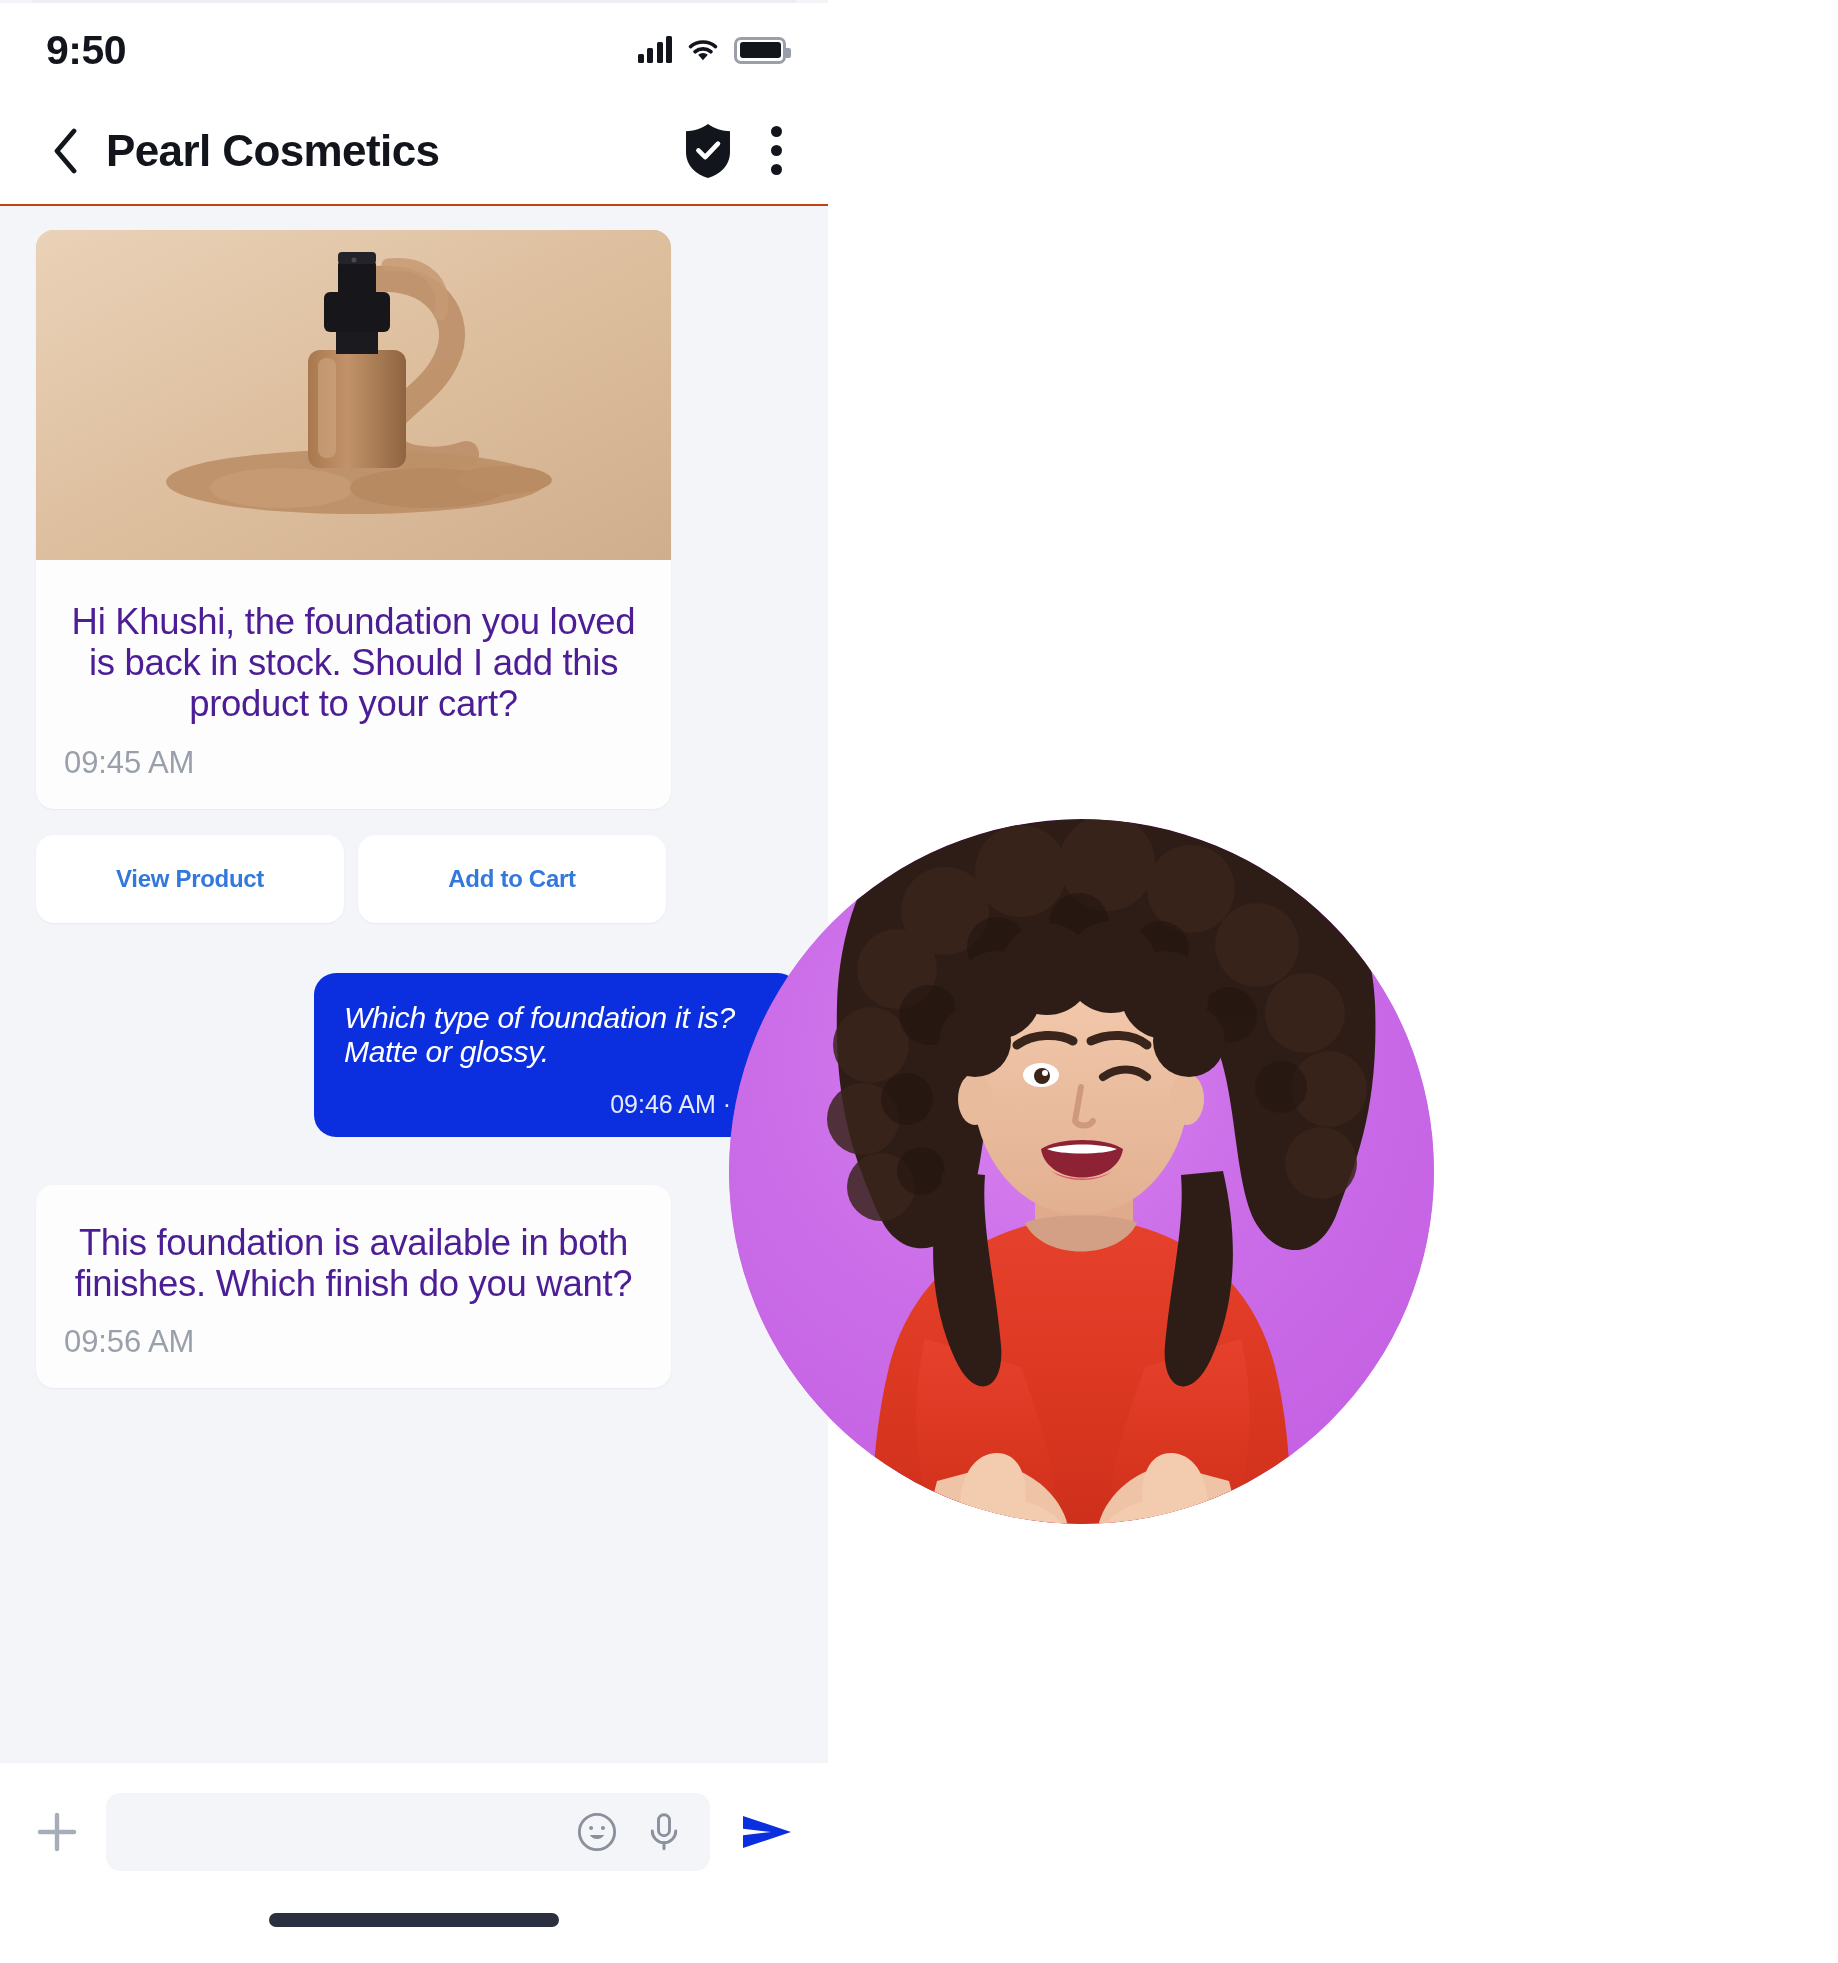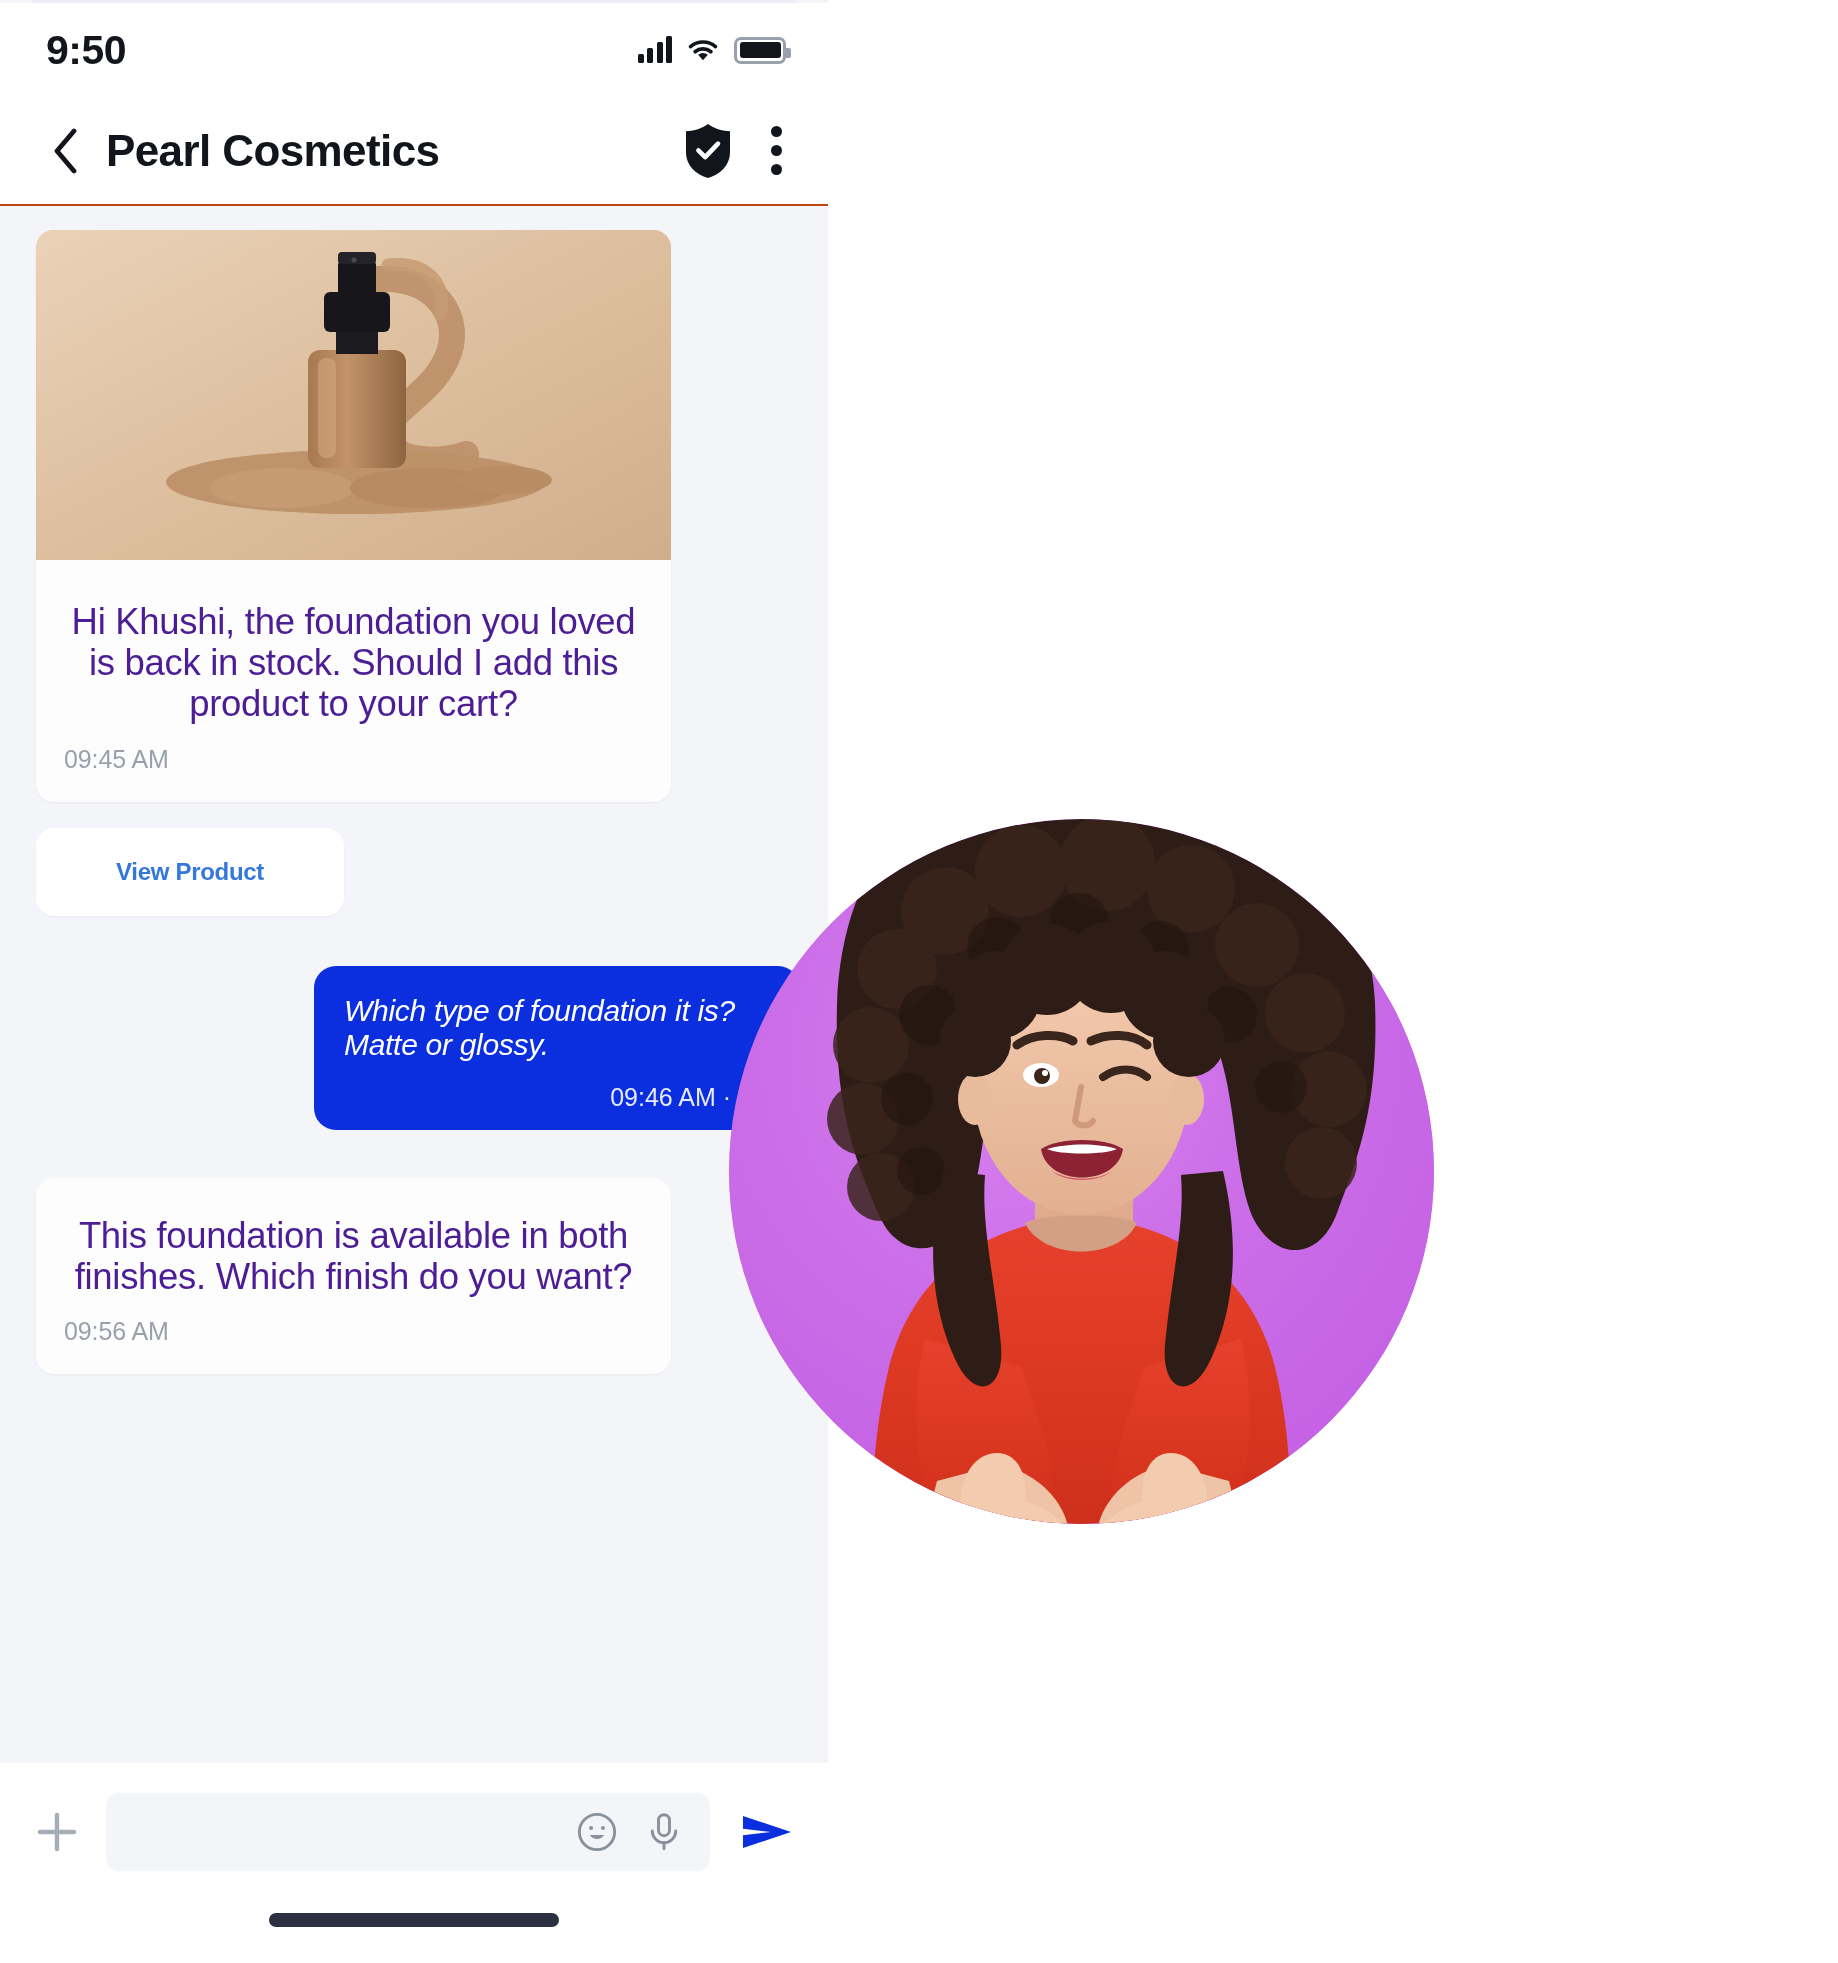--- a/index.html
+++ b/index.html
@@ -91,21 +91,21 @@
     background:
       radial-gradient(ellipse 70% 55% at 50% 85%, #c9a486 0%, rgba(201,164,134,0) 60%),
       linear-gradient(160deg, #e8cfb4 0%, #ddbf9f 45%, #cfae8d 100%);
     position: relative;
   }
   .bubble-text {
     font-size: 36.5px; line-height: 1.12; color: #4c1d95;
     padding: 42px 28px 0 28px; letter-spacing: -0.3px; text-align: center;
   }
   .bubble-time {
-    font-size: 25px; color: #9aa0ab; padding: 20px 28px 28px 28px;
+    font-size: 31px; color: #9aa0ab; padding: 20px 28px 28px 28px;
     letter-spacing: -0.1px;
   }
 
   .quick-replies { display: flex; gap: 14px; margin: 26px 0 0 36px; }
   .qr-btn {
     background: #ffffff; border-radius: 18px;
     box-shadow: 0 1px 2px rgba(16,24,40,0.05);
     font-size: 24px; font-weight: 600; color: #3478dc;
     display: flex; align-items: center; justify-content: center;
     height: 88px; cursor: pointer; letter-spacing: -0.3px;
@@ -248,20 +248,21 @@
             <rect x="302" y="22" width="38" height="12" rx="4" fill="#232329"></rect>
             <circle cx="318" cy="30" r="2.5" fill="#4a4a52"></circle>
           </svg>
         </div>
         <div class="bubble-text">Hi Khushi, the foundation you loved is back in stock. Should I add this product to your cart?</div>
         <div class="bubble-time">09:45 AM</div>
       </div>
 
       <div class="quick-replies">
         <div class="qr-btn a">View Product</div>
+        <div class="qr-btn b">Add to Cart</div>
       </div>
 
       <div class="bubble-out-wrap">
         <div class="bubble-out">
           <div class="t">Which type of foundation it is? Matte or glossy.</div>
           <div class="meta">09:46 AM · Re</div>
         </div>
       </div>
 
       <div class="bubble-in second">

